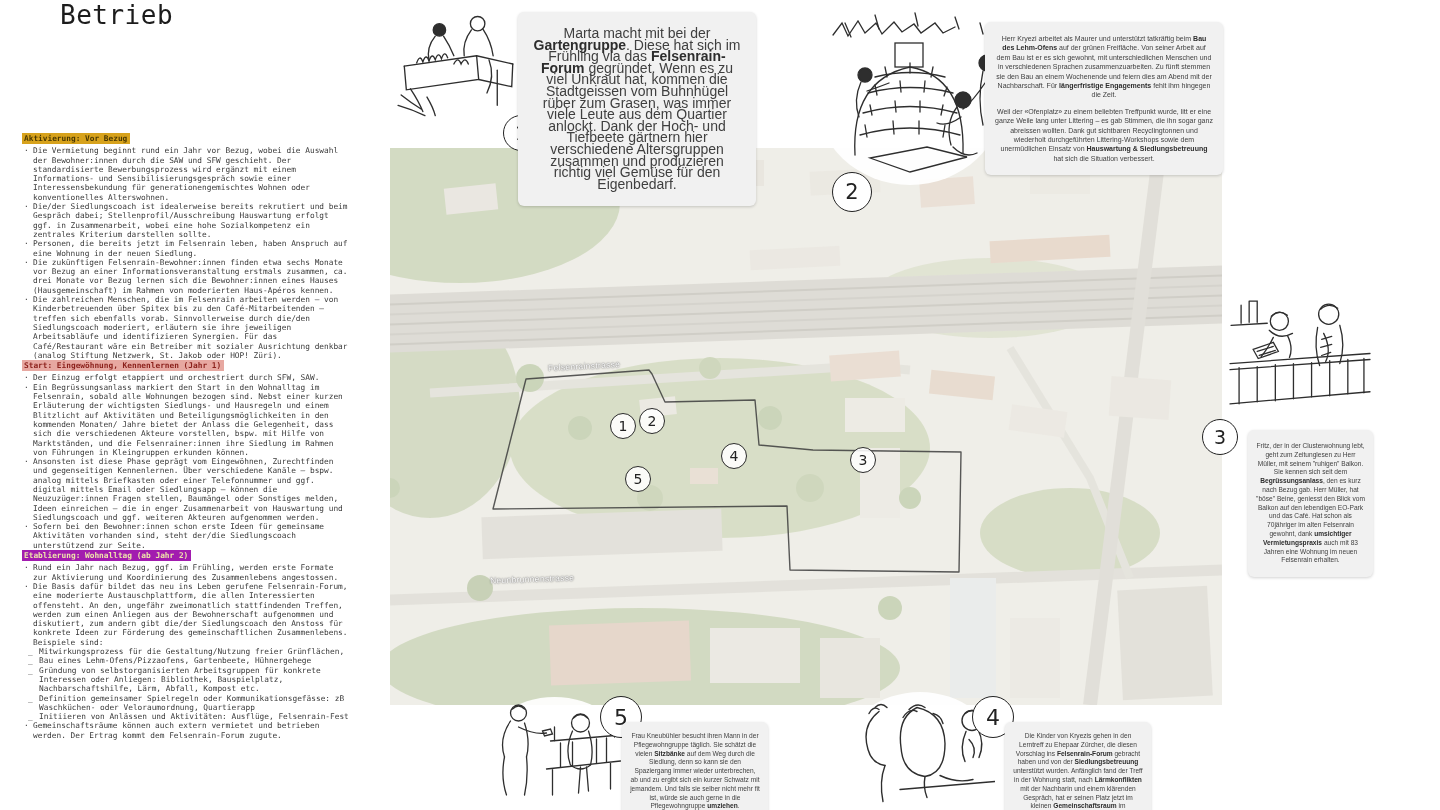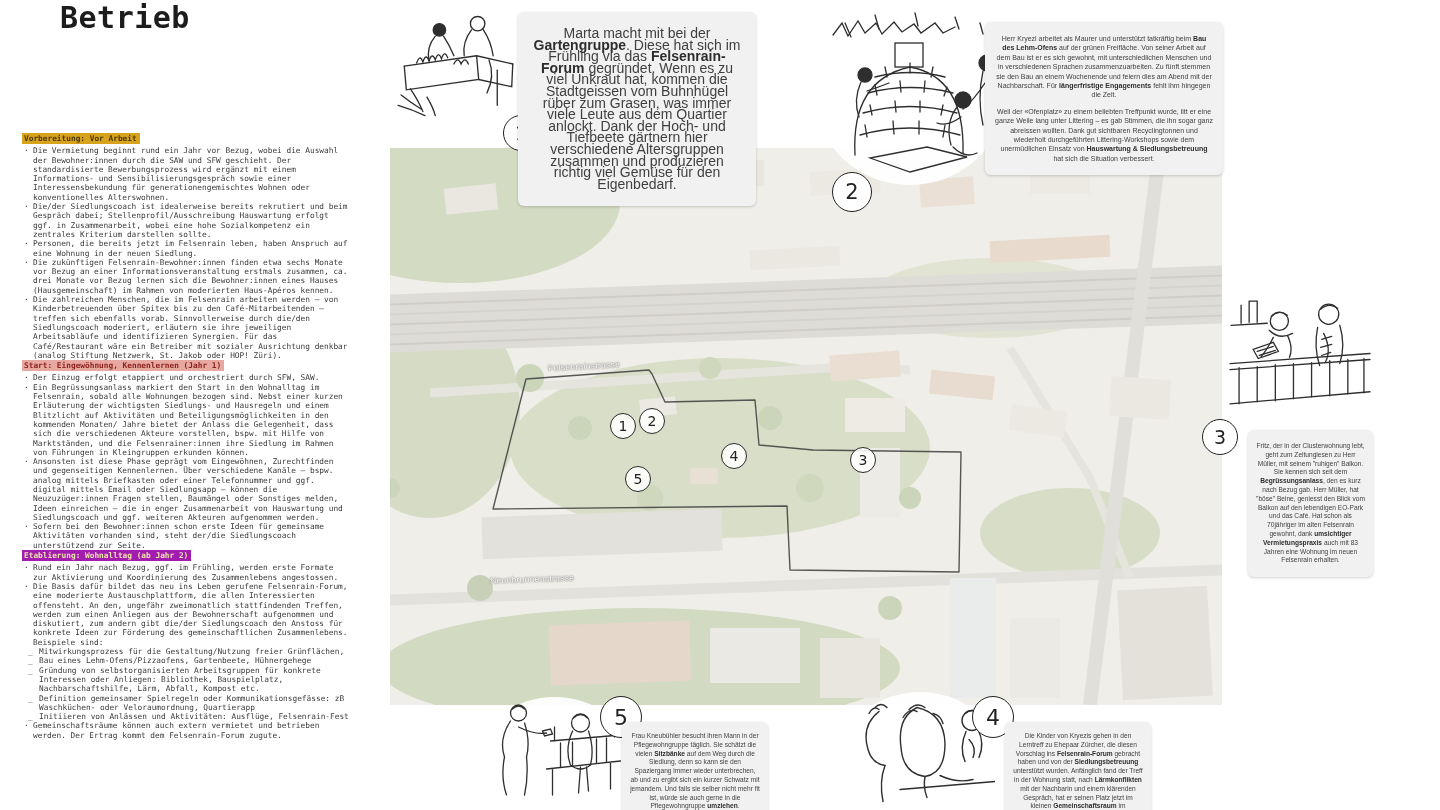--- a/index.html
+++ b/index.html
@@ -1,21 +1,21 @@
 <!DOCTYPE html>
 <html><head>
 <meta charset="utf-8">
 <style>
   html,body{margin:0;padding:0;background:#ffffff;}
   .stage{position:relative;width:1440px;height:810px;overflow:hidden;background:#ffffff;
          font-family:"Liberation Sans",sans-serif;color:#333;}
 
   
   .page-title{position:absolute;left:60px;top:0px;font-family:"DejaVu Sans Mono",monospace;
-              font-weight:bold;font-size:30px;color:#1c1c1c;letter-spacing:.5px;}
+              font-weight:normal;font-size:26px;color:#1c1c1c;letter-spacing:.5px;}
 
   
   .left-col{position:absolute;left:22px;top:133px;width:328px;
             font-family:"DejaVu Sans Mono",monospace;font-size:7.8px;line-height:9.3px;color:#3a3a3a;}
   .sec-header{display:inline-block;font-weight:bold;padding:1px 3px 1px 2px;margin:0 0 2px 0;}
   .sec-gap{}
   .sec-header.gold{background:#d7a21c;color:#4a3800;}
   .sec-header.rose{background:#e7a8a1;color:#8a1f1a;}
   .sec-header.olive{background:#a21caf;color:#efe5ab;}
   .sec-list{margin:0;padding:0;list-style:none;}
@@ -52,21 +52,21 @@
   .story.s4{left:1005px;top:722px;width:146px;min-height:88px;padding:10px 8px;font-size:6.6px;line-height:8.8px;}
   .story.s5{left:622px;top:722px;width:146px;min-height:88px;padding:10px 8px;font-size:6.6px;line-height:8.8px;}
 </style>
 </head>
 <body>
 
 <div class="stage">
 
   <div class="page-title">Betrieb</div>
 
-  <div class="left-col"><div class="sec-header gold">Vorbereitung: Vor Arbeit</div><ul class="sec-list">
+  <div class="left-col"><div class="sec-header gold">Aktivierung: Vor Bezug</div><ul class="sec-list">
         <li class="bullet"><span class="mk">·</span>Die Vermietung beginnt rund ein Jahr vor Bezug, wobei die Auswahl der Bewohner:innen durch die SAW und SFW geschieht. Der standardisierte Bewerbungsprozess wird ergänzt mit einem Informations- und Sensibilisierungsgespräch sowie einer Interessensbekundung für generationengemischtes Wohnen oder konventionelles Alterswohnen.</li>
         <li class="bullet"><span class="mk">·</span>Die/der Siedlungscoach ist idealerweise bereits rekrutiert und beim Gespräch dabei; Stellenprofil/Ausschreibung Hauswartung erfolgt ggf. in Zusammenarbeit, wobei eine hohe Sozialkompetenz ein zentrales Kriterium darstellen sollte.</li>
         <li class="bullet"><span class="mk">·</span>Personen, die bereits jetzt im Felsenrain leben, haben Anspruch auf eine Wohnung in der neuen Siedlung.</li>
         <li class="bullet"><span class="mk">·</span>Die zukünftigen Felsenrain-Bewohner:innen finden etwa sechs Monate vor Bezug an einer Informationsveranstaltung erstmals zusammen, ca. drei Monate vor Bezug lernen sich die Bewohner:innen eines Hauses (Hausgemeinschaft) im Rahmen von moderierten Haus-Apéros kennen.</li>
         <li class="bullet"><span class="mk">·</span>Die zahlreichen Menschen, die im Felsenrain arbeiten werden – von Kinderbetreuenden über Spitex bis zu den Café-Mitarbeitenden – treffen sich ebenfalls vorab. Sinnvollerweise durch die/den Siedlungscoach moderiert, erläutern sie ihre jeweiligen Arbeitsabläufe und identifizieren Synergien. Für das Café/Restaurant wäre ein Betreiber mit sozialer Ausrichtung denkbar (analog Stiftung Netzwerk, St. Jakob oder HOP! Züri).</li>
       </ul><div class="sec-header rose sec-gap">Start: Eingewöhnung, Kennenlernen (Jahr 1)</div><ul class="sec-list">
         <li class="bullet"><span class="mk">·</span>Der Einzug erfolgt etappiert und orchestriert durch SFW, SAW.</li>
         <li class="bullet"><span class="mk">·</span>Ein Begrüssungsanlass markiert den Start in den Wohnalltag im Felsenrain, sobald alle Wohnungen bezogen sind. Nebst einer kurzen Erläuterung der wichtigsten Siedlungs- und Hausregeln und einem Blitzlicht auf Aktivitäten und Beteiligungsmöglichkeiten in den kommenden Monaten/ Jahre bietet der Anlass die Gelegenheit, dass sich die verschiedenen Akteure vorstellen, bspw. mit Hilfe von Marktständen, und die Felsenrainer:innen ihre Siedlung im Rahmen von Führungen in Kleingruppen erkunden können.</li>
         <li class="bullet"><span class="mk">·</span>Ansonsten ist diese Phase geprägt vom Eingewöhnen, Zurechtfinden und gegenseitigen Kennenlernen. Über verschiedene Kanäle – bspw. analog mittels Briefkasten oder einer Telefonnummer und ggf. digital mittels Email oder Siedlungsapp – können die Neuzuzüger:innen Fragen stellen, Baumängel oder Sonstiges melden, Ideen einreichen – die in enger Zusammenarbeit von Hauswartung und Siedlungscoach und ggf. weiteren Akteuren aufgenommen werden.</li>
         <li class="bullet"><span class="mk">·</span>Sofern bei den Bewohner:innen schon erste Ideen für gemeinsame Aktivitäten vorhanden sind, steht der/die Siedlungscoach unterstützend zur Seite.</li>

